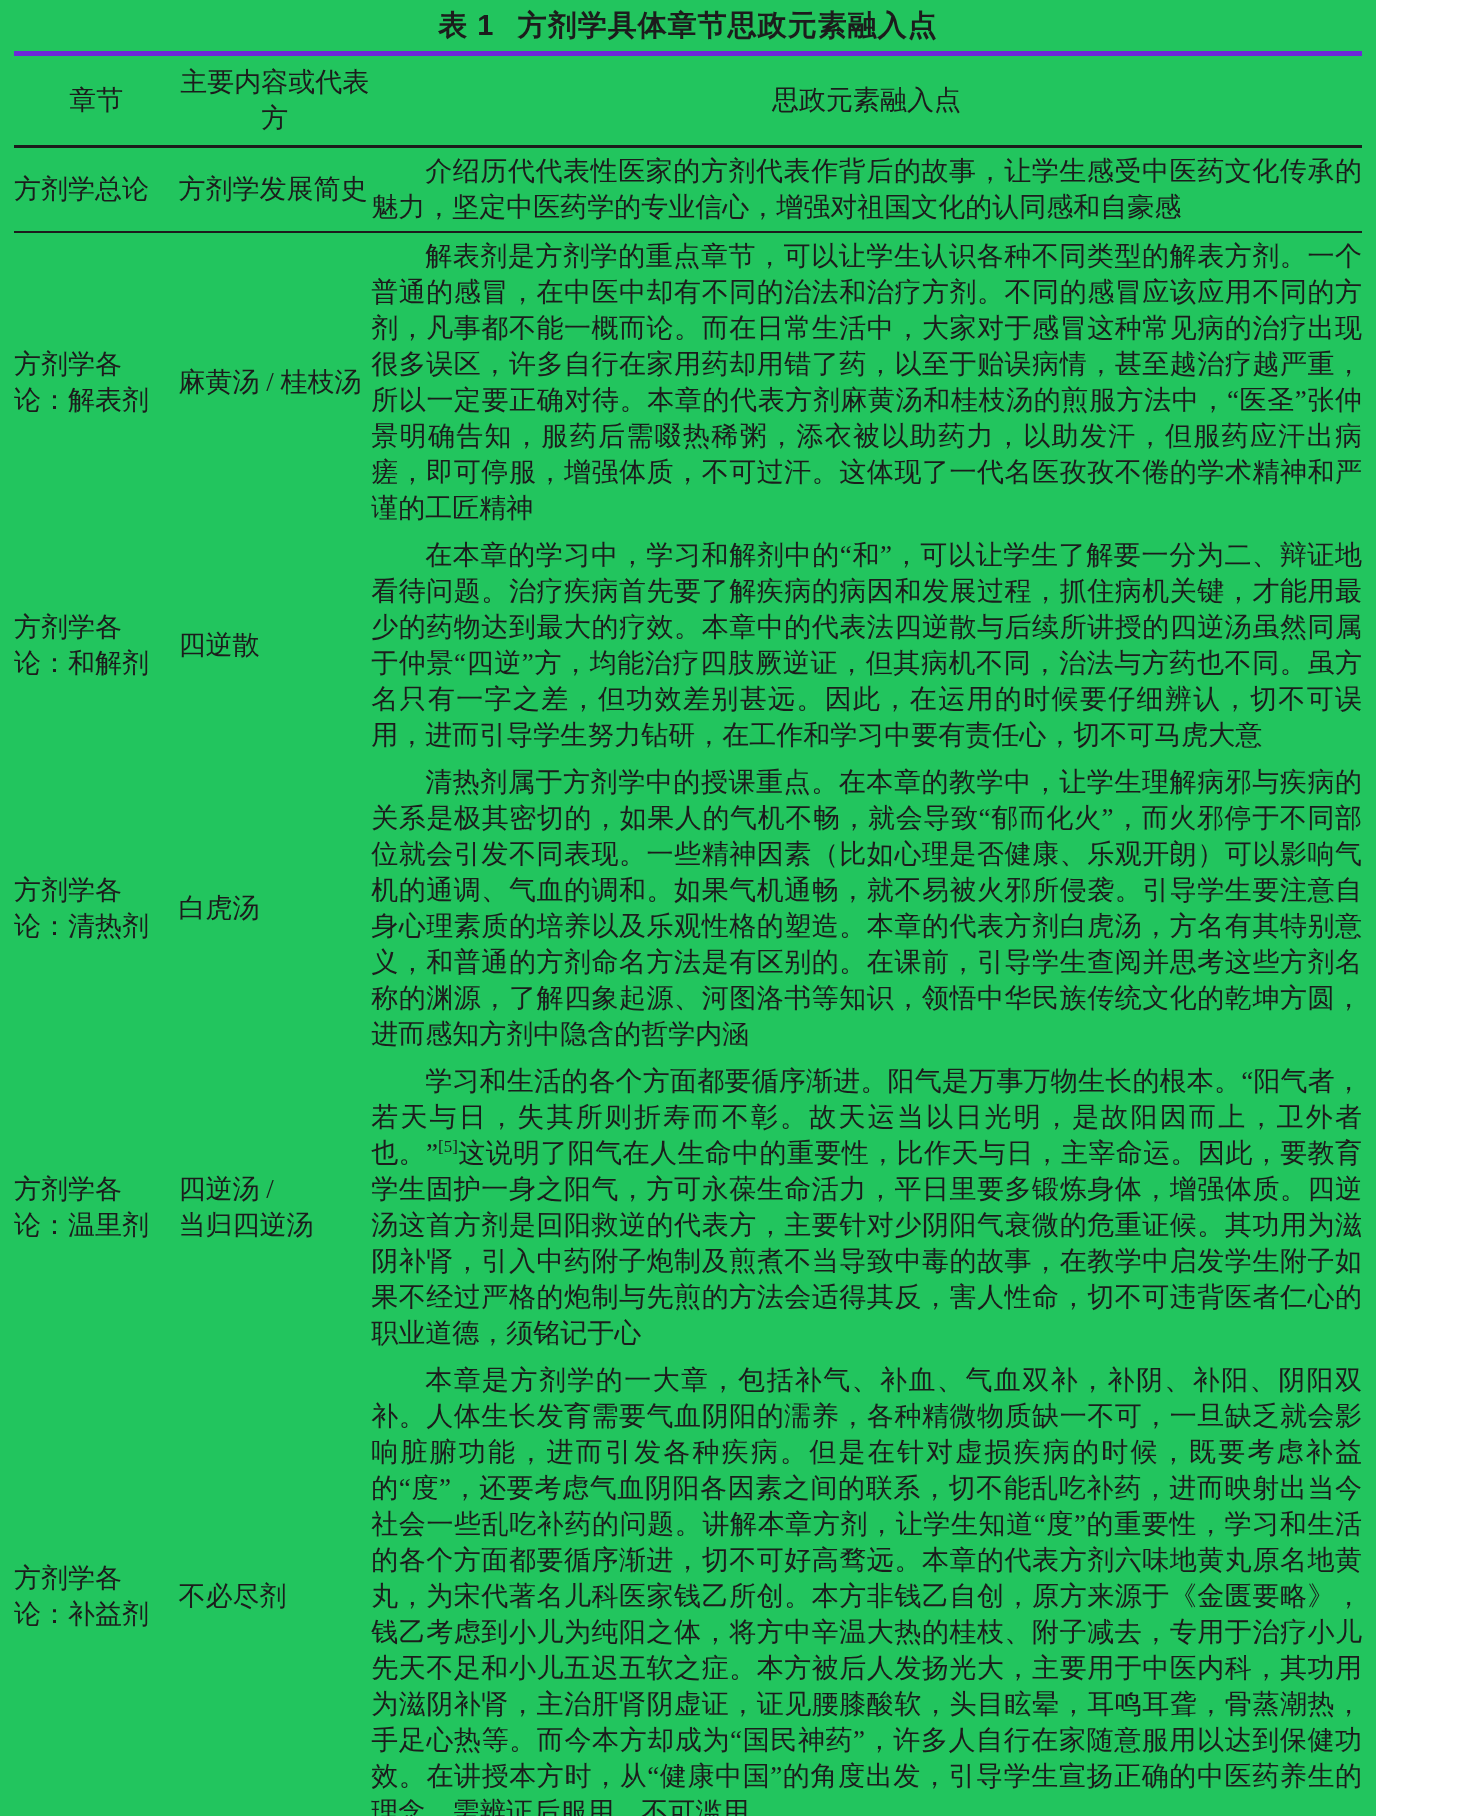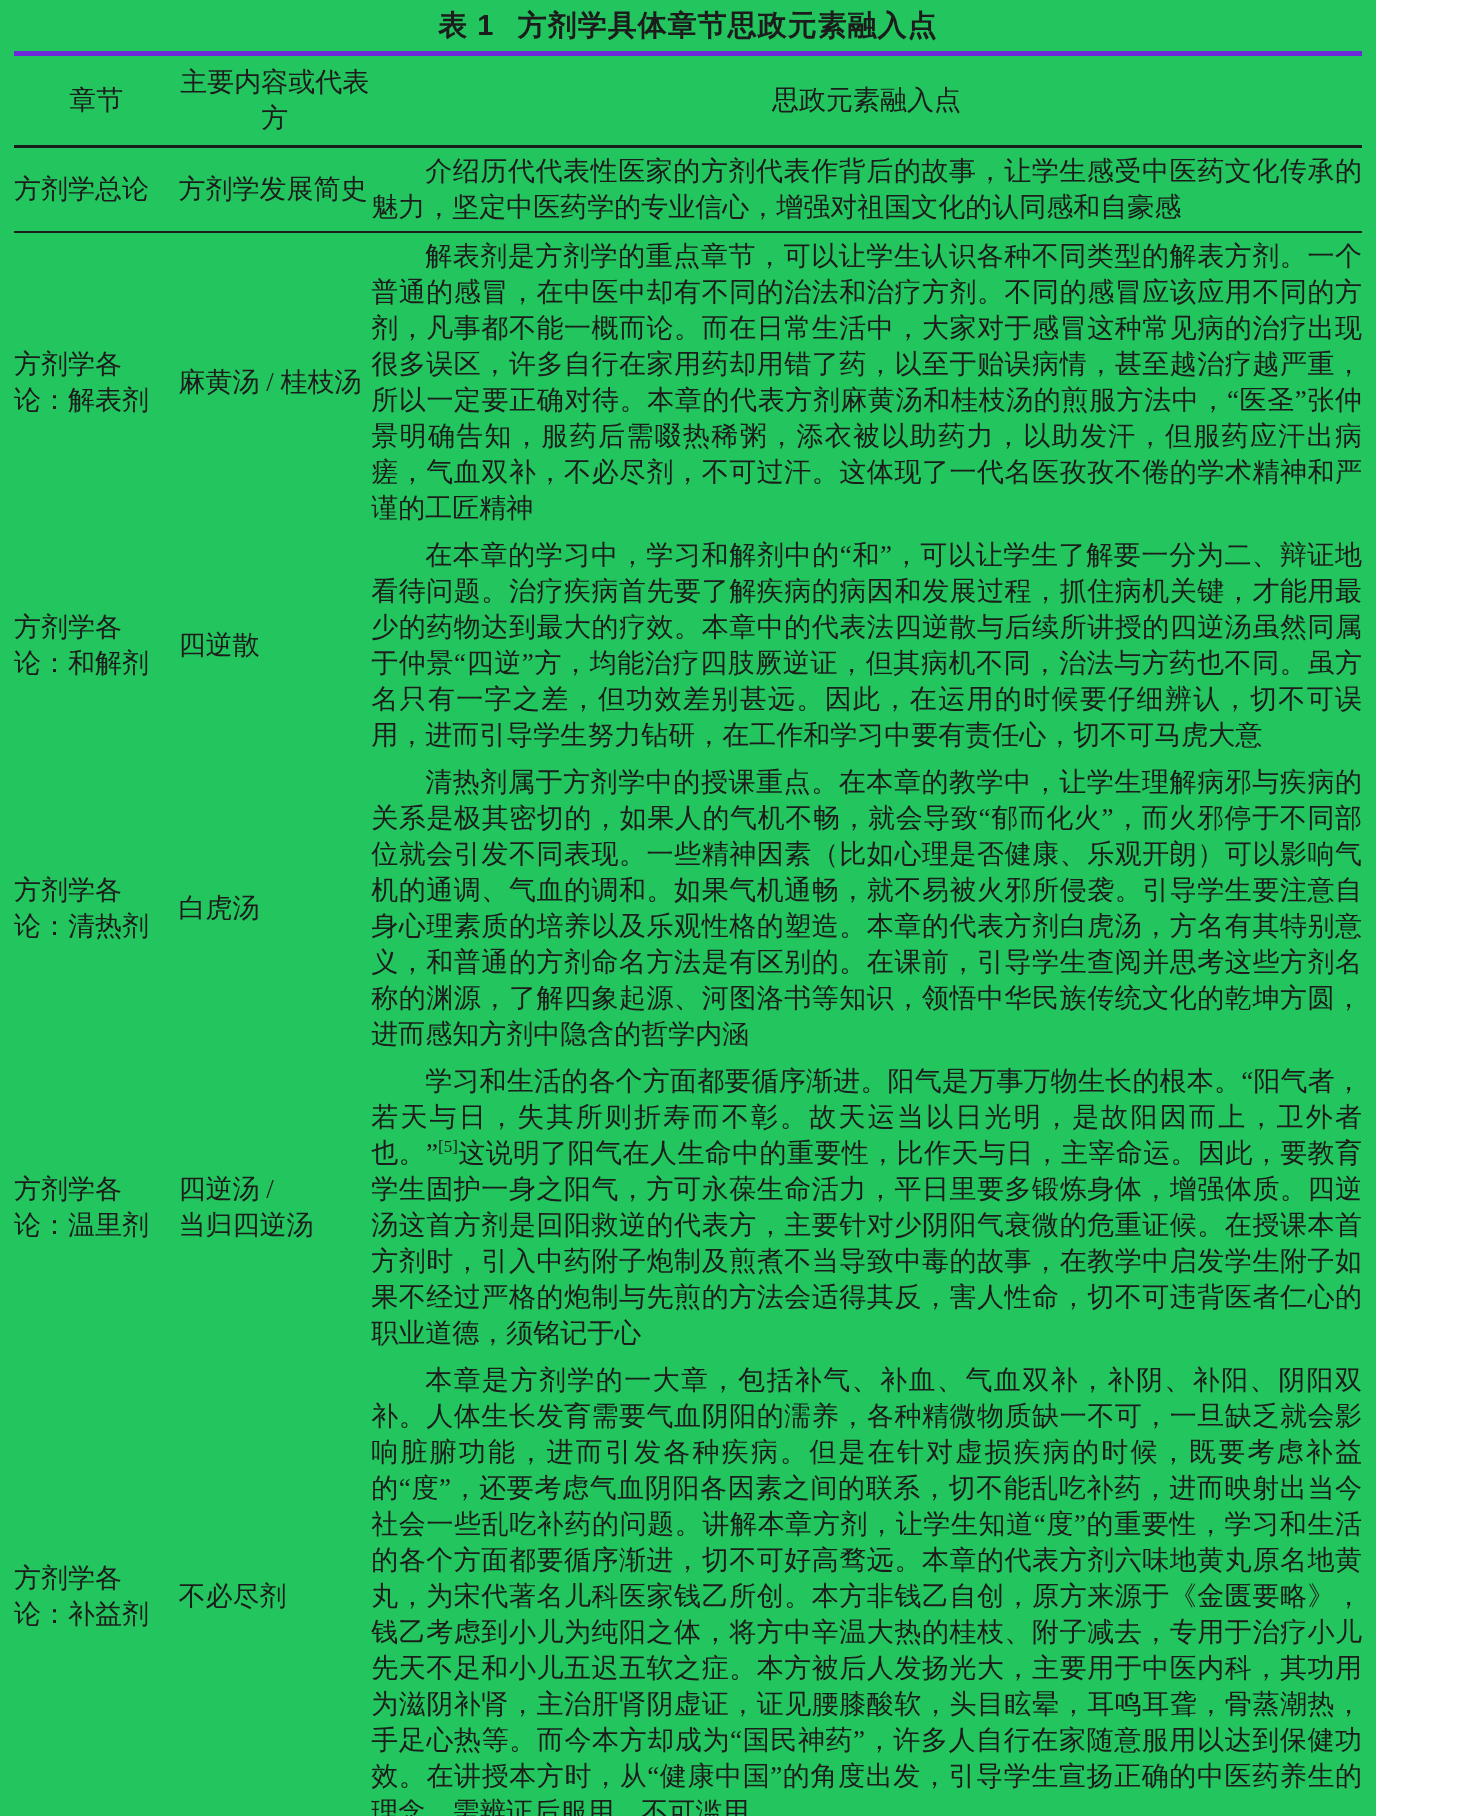--- a/index.html
+++ b/index.html
@@ -110,21 +110,21 @@
       <tr>
         <td class="cell-chapter">
           <span class="cell-line">方剂学各</span>
             <span class="cell-line">论：解表剂</span>
         </td>
         <td class="cell-formula">
           <span class="cell-line">麻黄汤 / 桂枝汤</span>
             <span class="cell-line"></span>
         </td>
         <td class="cell-policy">
-          <p class="para"><span>解表剂是方剂学的重点章节，可以让学生认识各种不同类型的解表方剂。一个普通的感冒，在中医中却有不同的治法和治疗方剂。不同的感冒应该应用不同的方剂，凡事都不能一概而论。而在日常生活中，大家对于感冒这种常见病的治疗出现很多误区，许多自行在家用药却用错了药，以至于贻误病情，甚至越治疗越严重，所以一定要正确对待。本章的代表方剂麻黄汤和桂枝汤的煎服方法中，“医圣”张仲景明确告知，服药后需啜热稀粥，添衣被以助药力，以助发汗，但服药应汗出病瘥，气血双补，不必尽剂，不可过汗。这体现了一代名医孜孜不倦的学术精神和严谨的工匠精神</span><sup class="ref"></sup><span></span></p>
+          <p class="para"><span>解表剂是方剂学的重点章节，可以让学生认识各种不同类型的解表方剂。一个普通的感冒，在中医中却有不同的治法和治疗方剂。不同的感冒应该应用不同的方剂，凡事都不能一概而论。而在日常生活中，大家对于感冒这种常见病的治疗出现很多误区，许多自行在家用药却用错了药，以至于贻误病情，甚至越治疗越严重，所以一定要正确对待。本章的代表方剂麻黄汤和桂枝汤的煎服方法中，“医圣”张仲景明确告知，服药后需啜热稀粥，添衣被以助药力，以助发汗，但服药应汗出病瘥，即可停服，增强体质，不可过汗。这体现了一代名医孜孜不倦的学术精神和严谨的工匠精神</span><sup class="ref"></sup><span></span></p>
         </td>
       </tr>
       <tr>
         <td class="cell-chapter">
           <span class="cell-line">方剂学各</span>
             <span class="cell-line">论：和解剂</span>
         </td>
         <td class="cell-formula">
           <span class="cell-line">四逆散</span>
             <span class="cell-line"></span>
@@ -149,21 +149,21 @@
       <tr>
         <td class="cell-chapter">
           <span class="cell-line">方剂学各</span>
             <span class="cell-line">论：温里剂</span>
         </td>
         <td class="cell-formula">
           <span class="cell-line">四逆汤 /</span>
             <span class="cell-line">当归四逆汤</span>
         </td>
         <td class="cell-policy">
-          <p class="para"><span>学习和生活的各个方面都要循序渐进。阳气是万事万物生长的根本。“阳气者，若天与日，失其所则折寿而不彰。故天运当以日光明，是故阳因而上，卫外者也。”</span><sup class="ref">[5]</sup><span>这说明了阳气在人生命中的重要性，比作天与日，主宰命运。因此，要教育学生固护一身之阳气，方可永葆生命活力，平日里要多锻炼身体，增强体质。四逆汤这首方剂是回阳救逆的代表方，主要针对少阴阳气衰微的危重证候。在授课本首方剂时，引入中药附子炮制及煎煮不当导致中毒的故事，在教学中启发学生附子如果不经过严格的炮制与先煎的方法会适得其反，害人性命，切不可违背医者仁心的职业道德，须铭记于心</span></p>
+          <p class="para"><span>学习和生活的各个方面都要循序渐进。阳气是万事万物生长的根本。“阳气者，若天与日，失其所则折寿而不彰。故天运当以日光明，是故阳因而上，卫外者也。”</span><sup class="ref">[5]</sup><span>这说明了阳气在人生命中的重要性，比作天与日，主宰命运。因此，要教育学生固护一身之阳气，方可永葆生命活力，平日里要多锻炼身体，增强体质。四逆汤这首方剂是回阳救逆的代表方，主要针对少阴阳气衰微的危重证候。其功用为滋阴补肾，引入中药附子炮制及煎煮不当导致中毒的故事，在教学中启发学生附子如果不经过严格的炮制与先煎的方法会适得其反，害人性命，切不可违背医者仁心的职业道德，须铭记于心</span></p>
         </td>
       </tr>
       <tr>
         <td class="cell-chapter">
           <span class="cell-line">方剂学各</span>
             <span class="cell-line">论：补益剂</span>
         </td>
         <td class="cell-formula">
           <span class="cell-line">不必尽剂</span>
             <span class="cell-line"></span>

